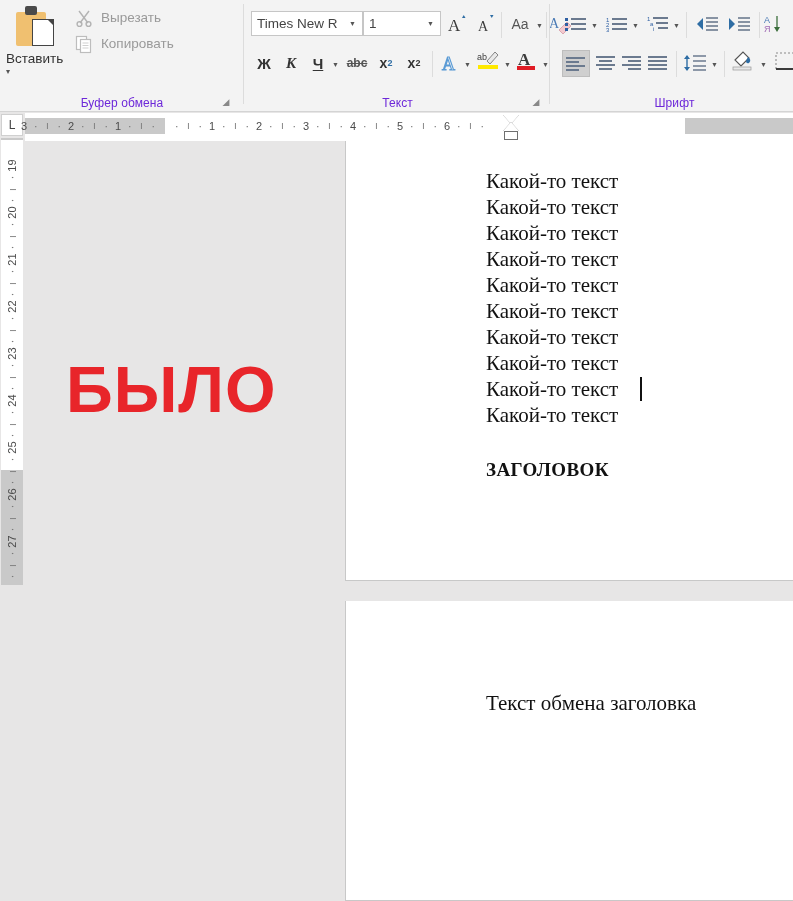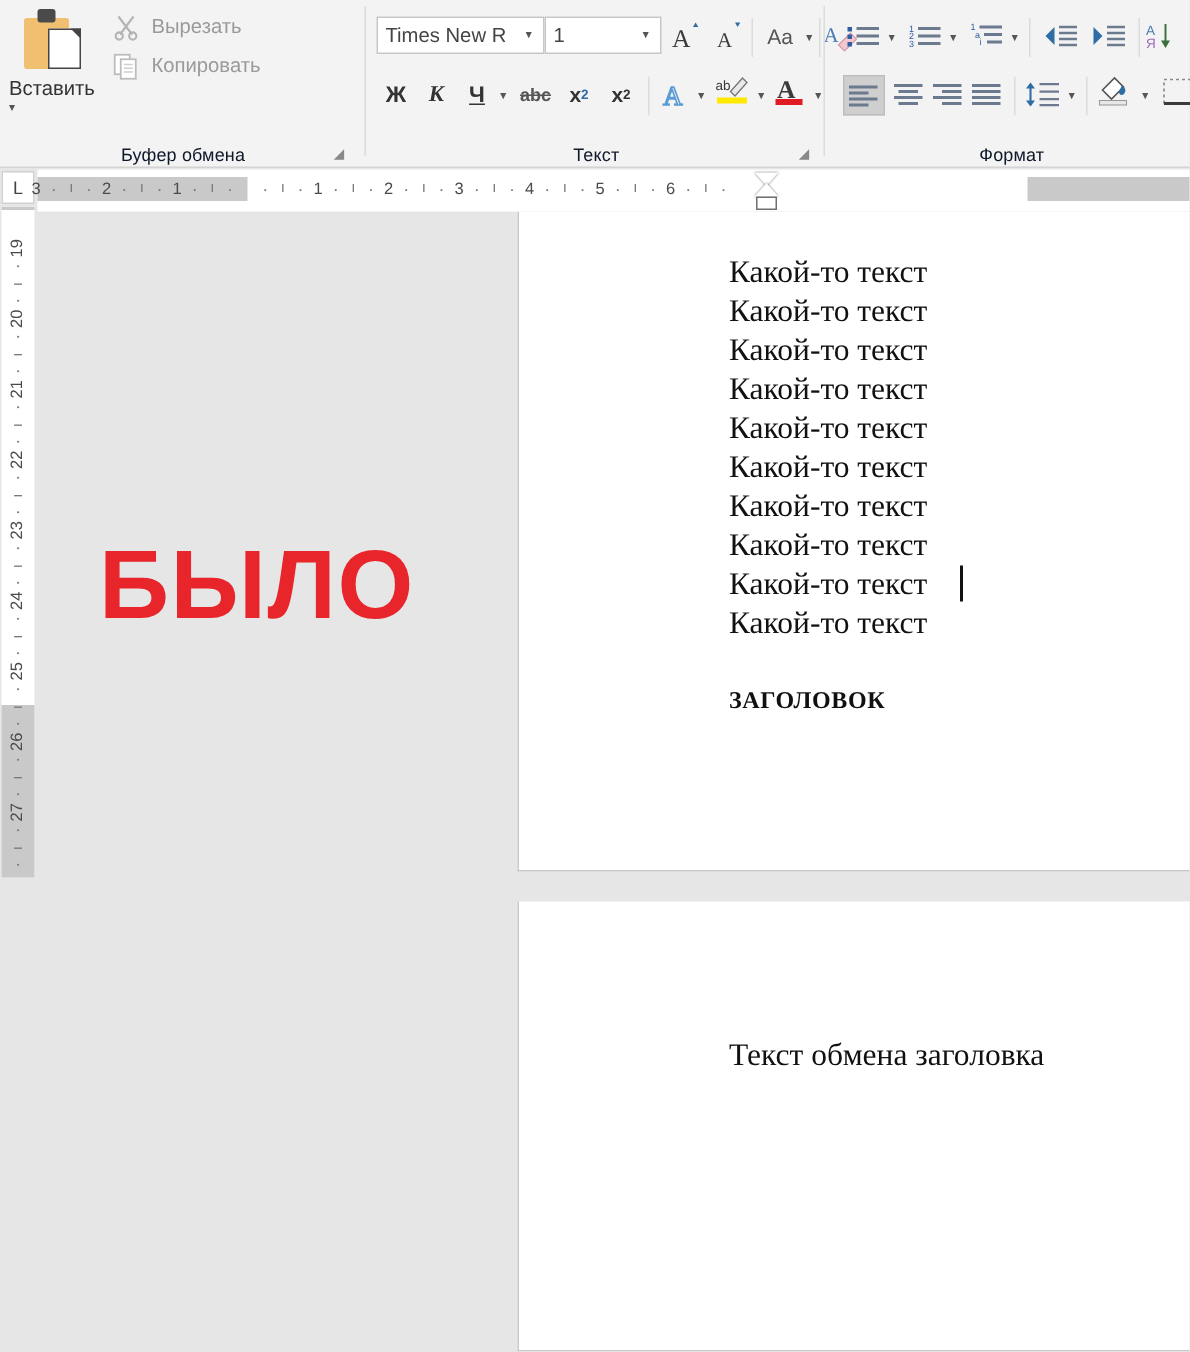--- a/index.html
+++ b/index.html
@@ -14,21 +14,21 @@
   
   #ribbon {
     position: absolute; left: 0; top: 0;
     width: 793px; height: 112px;
     background: #f3f3f3;
     border-bottom: 1px solid #d4d4d4;
   }
   .group { position: absolute; top: 0; height: 112px; }
   .group-label {
     position: absolute; bottom: 2px; left: 0; width: 100%;
-    text-align: center; font-size: 12px; color: #0f172a; letter-spacing: .1px;
+    text-align: center; font-size: 12px; color: #6d28d9; letter-spacing: .1px;
   }
   .group-sep {
     position: absolute; top: 4px; width: 1px; height: 100px;
     background: #dcdcdc;
   }
   .dialog-launcher {
     position: absolute; bottom: 4px; font-size: 9px; color: #888;
     width: 12px; height: 12px; line-height: 12px; text-align: center;
   }
 
@@ -149,21 +149,21 @@
     position: absolute; left: 320px; width: 520px; background: #fff;
     border: 1px solid #c8c8c8; border-top: none;
   }
   #page1 { top: 0; height: 440px; }
   #page2 { top: 460px; height: 300px; }
   .doc-line {
     position: absolute; left: 140px;
     font-family: "Liberation Serif", serif; font-size: 21px; color: #111;
     white-space: nowrap;
   }
-  .doc-heading { font-weight: bold; font-size: 16px; letter-spacing: .4px; }
+  .doc-heading { font-weight: bold; font-size: 19px; letter-spacing: .4px; }
   #caret {
     position: absolute; width: 1.5px; height: 24px; background: #111;
   }
 
   
   #big-label {
     position: absolute; left: 66px; top: 355px;
     font-family: "Liberation Sans", sans-serif;
     font-weight: bold; font-size: 65px; color: #e8252a;
     letter-spacing: 1px; line-height: 70px;
@@ -444,21 +444,21 @@
     </div>
     <span class="mini-caret" style="left:204px; top:61px;">▼</span>
 
     <div class="rbtn" style="left:215px; top:48px; width:30px;">
       <svg width="26" height="22" viewBox="0 0 26 22">
         <rect x="3" y="3" width="20" height="16" fill="none" stroke="#8a8a8a" stroke-width="1.1" stroke-dasharray="2,2"></rect>
         <line x1="3" y1="19" x2="23" y2="19" stroke="#3b3b3b" stroke-width="2"></line>
       </svg>
     </div>
 
-    <div class="group-label">Формат</div>
+    <div class="group-label">Шрифт</div>
   </div>
 </div>
 
 <div id="vruler-corner">
   <span>L</span>
 </div>
 
 <div id="hruler">
   <div class="margin-zone" style="left:0; width:140px;"></div>
   <div class="margin-zone" style="left:660px; width:108px;"></div>

